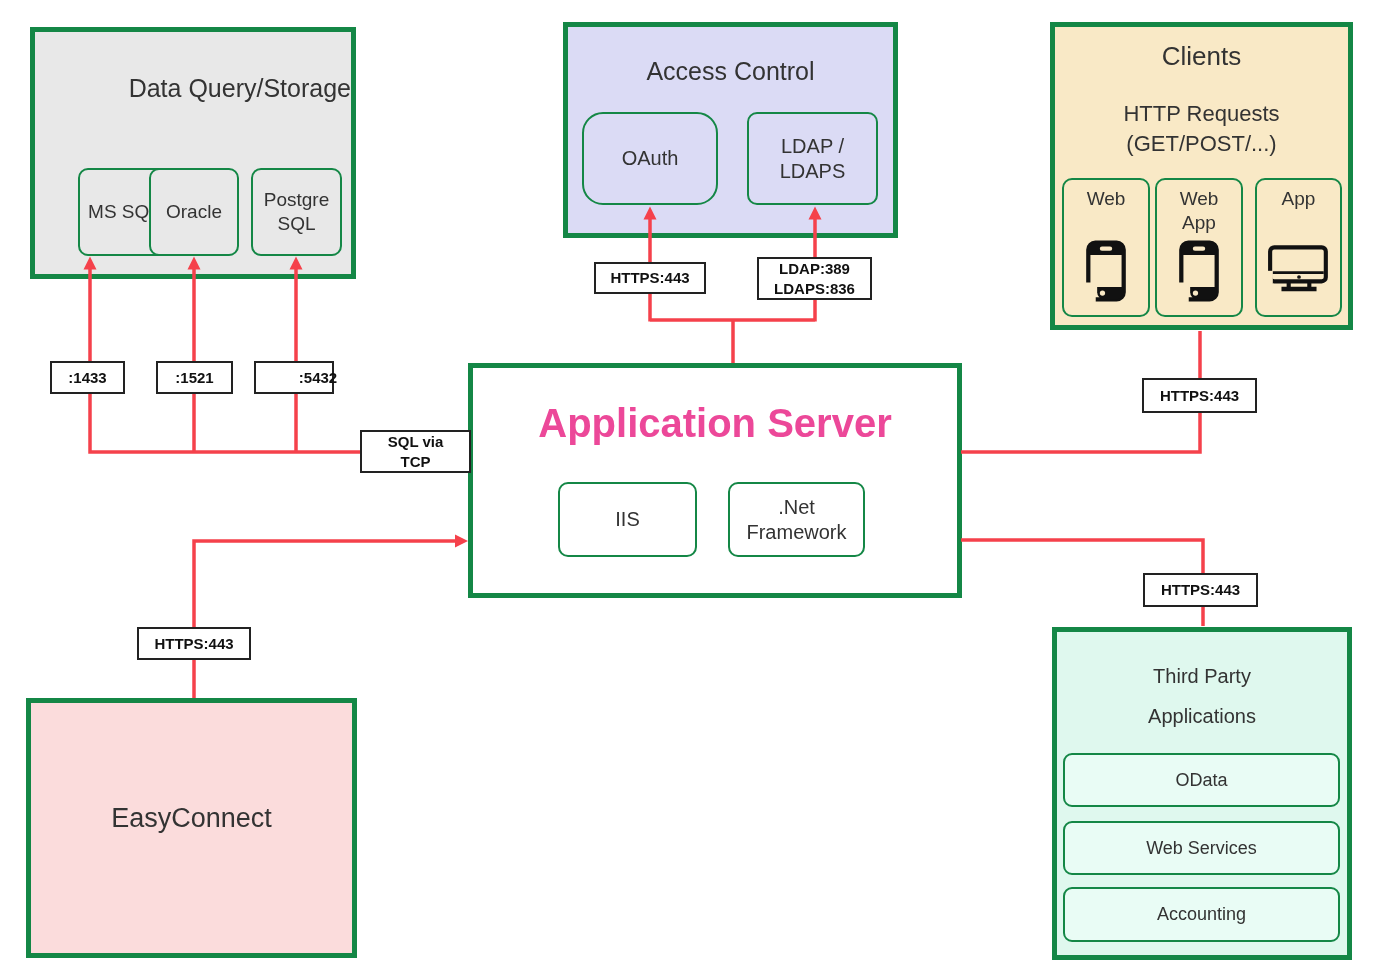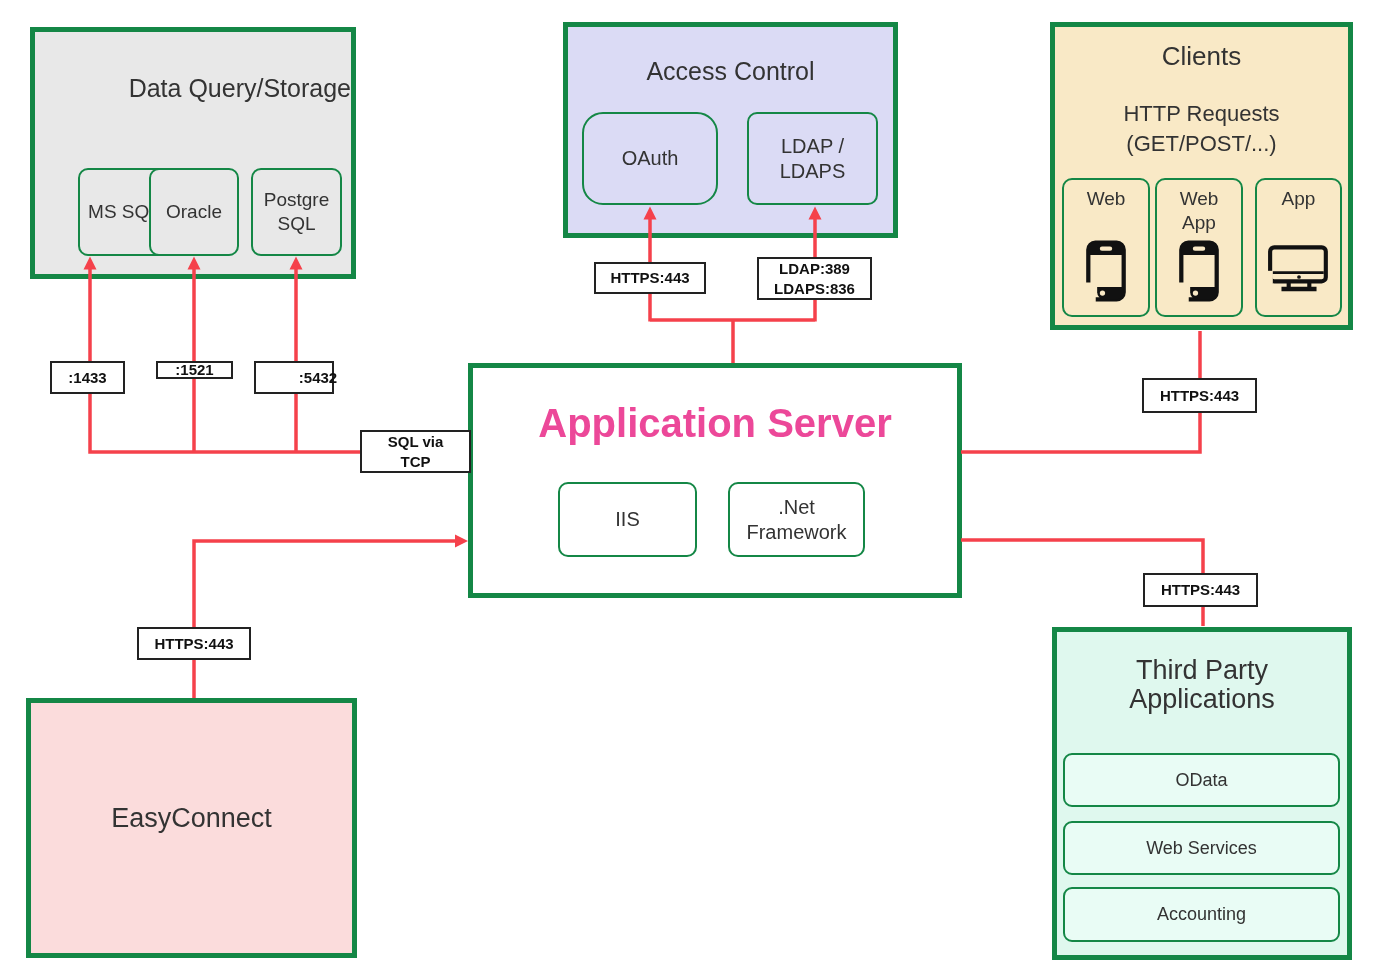--- a/index.html
+++ b/index.html
@@ -38,21 +38,21 @@
   #data-query  .box-title { top: 42px;  font-size: 25px; text-align: right; }
   #access-ctrl .box-title { top: 30px;  font-size: 25px; }
   #clients     .box-title { top: 14px;  font-size: 26px; }
   #clients     .box-subtitle {
     position: absolute; left: 0; right: 0; top: 72px;
     text-align: center; font-size: 22px; line-height: 30px;
     white-space: pre-line; color: #333333;
   }
   #app-server  .box-title { top: 33px;  font-size: 40px; font-weight: bold; color: #ec4899; }
   #easyconnect .box-title { top: 100px; font-size: 27px; }
-  #third-party .box-title { top: 24px;  font-size: 27px; line-height: 29px; }
+  #third-party .box-title { top: 24px;  font-size: 20px; line-height: 40px; }
 
   
   .subbox {
     position: absolute;
     border: 2px solid #148746;
     border-radius: 10px;
     display: flex;
     align-items: center;
     justify-content: center;
     text-align: center;
@@ -104,21 +104,21 @@
     align-items: center;
     justify-content: center;
     text-align: center;
     font-size: 15px;
     font-weight: bold;
     line-height: 1.3;
     color: #111111;
     white-space: pre-line;
   }
   #lbl-1433       { left: 50px;   top: 361px; width: 75px;  height: 33px; }
-  #lbl-1521       { left: 156px;  top: 361px; width: 77px;  height: 18px; }
+  #lbl-1521       { left: 156px;  top: 361px; width: 77px;  height: 33px; }
   #lbl-5432       { left: 254px;  top: 361px; width: 80px;  height: 33px; padding-left: 48px; }
   #lbl-sqltcp     { left: 322px;  top: 430px; width: 111px; height: 43px; margin-left: 38px; }
   #lbl-https-ac   { left: 594px;  top: 262px; width: 112px; height: 32px; }
   #lbl-ldap       { left: 757px;  top: 257px; width: 115px; height: 43px; }
   #lbl-https-cl   { left: 1142px; top: 378px; width: 115px; height: 35px; }
   #lbl-https-tp   { left: 1143px; top: 573px; width: 115px; height: 34px; }
   #lbl-https-ec   { left: 137px;  top: 627px; width: 114px; height: 33px; }
 
   
   .connectors {

